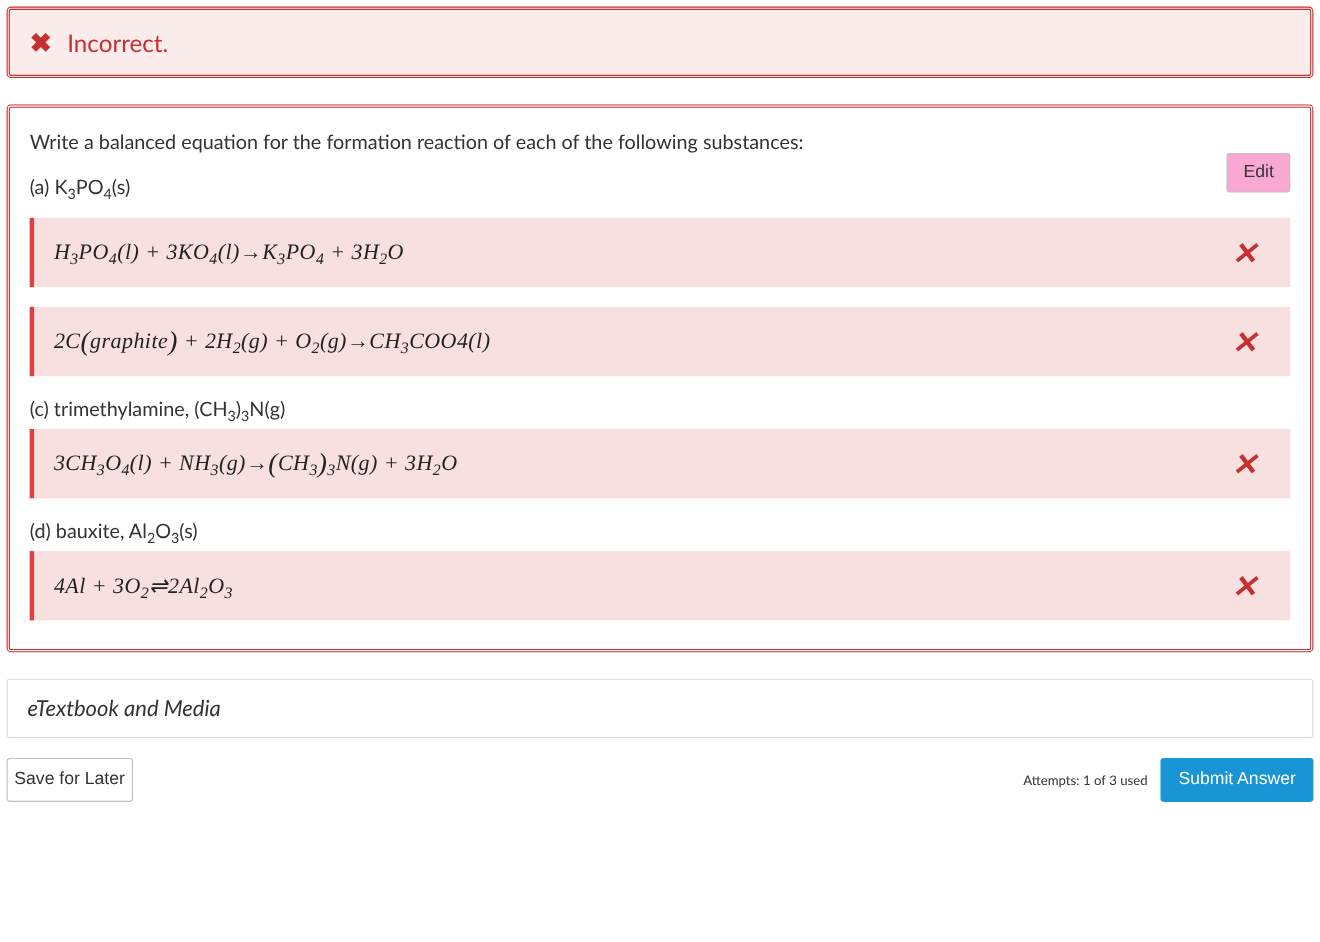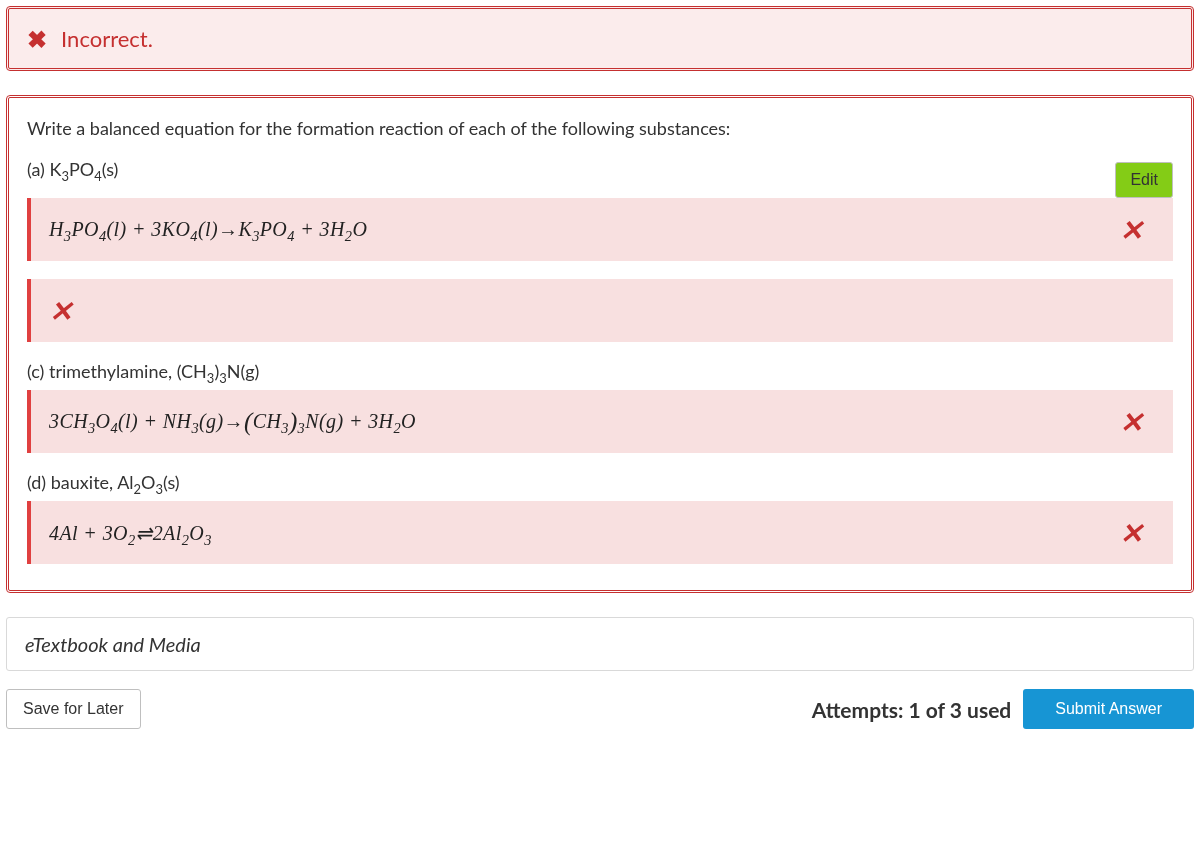--- a/index.html
+++ b/index.html
@@ -31,28 +31,28 @@
     font-size: 22px;
   }
   .question-panel {
     border: 3px double #c53030;
     border-radius: 4px;
     padding: 18px 18px 22px 18px;
     margin-bottom: 24px;
   }
   .q-header {
     display: flex;
-    align-items: flex-end;
+    align-items: center;
     gap: 16px;
   }
   .prompt-text { flex: 1; }
   .prompt-text p { margin-bottom: 16px; line-height: 1.4; }
   .edit-btn {
     border: 1px solid #bfbfbf;
-    background: #84cc16;
+    background: #f9a8d4;
     border-radius: 3px;
     padding: 8px 14px;
     font-size: 16px;
     cursor: pointer;
     color: #333;
   }
   .part-label { margin: 10px 0 8px 0; }
   .answer-row {
     background: #f8e0e0;
     border-left: 4px solid #e04040;
@@ -88,37 +88,37 @@
   }
   .footer-row {
     display: flex;
     align-items: center;
     gap: 12px;
   }
   .save-btn {
     border: 1px solid #bfbfbf;
     background: #fff;
     border-radius: 3px;
-    padding: 10px 16px;
+    padding: 10px 6px;
     font-size: 16px;
     cursor: pointer;
     color: #333;
   }
   .spacer { flex: 1; }
   .attempts {
-    font-size: 21px;
-    font-weight: 700;
+    font-size: 12px;
+    font-weight: 400;
     color: #333;
   }
   .submit-btn {
     background: #1795d4;
     color: #fff;
     border: none;
     border-radius: 3px;
-    padding: 11px 32px;
+    padding: 11px 16px;
     font-size: 16px;
     cursor: pointer;
   }
   .big-paren { font-size: 1.25em; vertical-align: -0.08em; }
 </style>
 </head>
 <body>
 
 <div class="alert-box">
   <span class="x-icon">✖</span>
@@ -137,20 +137,23 @@
   </div>
 
   <div class="answer-row">
     <span class="formula">
       H<sub>3</sub>PO<sub>4</sub>(l) + 3KO<sub>4</sub>(l)→K<sub>3</sub>PO<sub>4</sub> + 3H<sub>2</sub>O
     </span>
     <span class="mark">✕</span>
   </div>
 
   <div class="answer-row">
+    <span class="formula">
+      2C<span class="big-paren">(</span>graphite<span class="big-paren">)</span> + 2H<sub>2</sub>(g) + O<sub>2</sub>(g)→CH<sub>3</sub>COO4(l)
+    </span>
     <span class="mark">✕</span>
   </div>
 
   <p class="part-label">
     <span>(c) trimethylamine, (CH</span><sub>3</sub><span>)</span><sub>3</sub><span>N(g)</span>
   </p>
   <div class="answer-row">
     <span class="formula">
       3CH<sub>3</sub>O<sub>4</sub>(l) + NH<sub>3</sub>(g)→<span class="big-paren">(</span>CH<sub>3</sub><span class="big-paren">)</span><sub>3</sub>N(g) + 3H<sub>2</sub>O
     </span>

